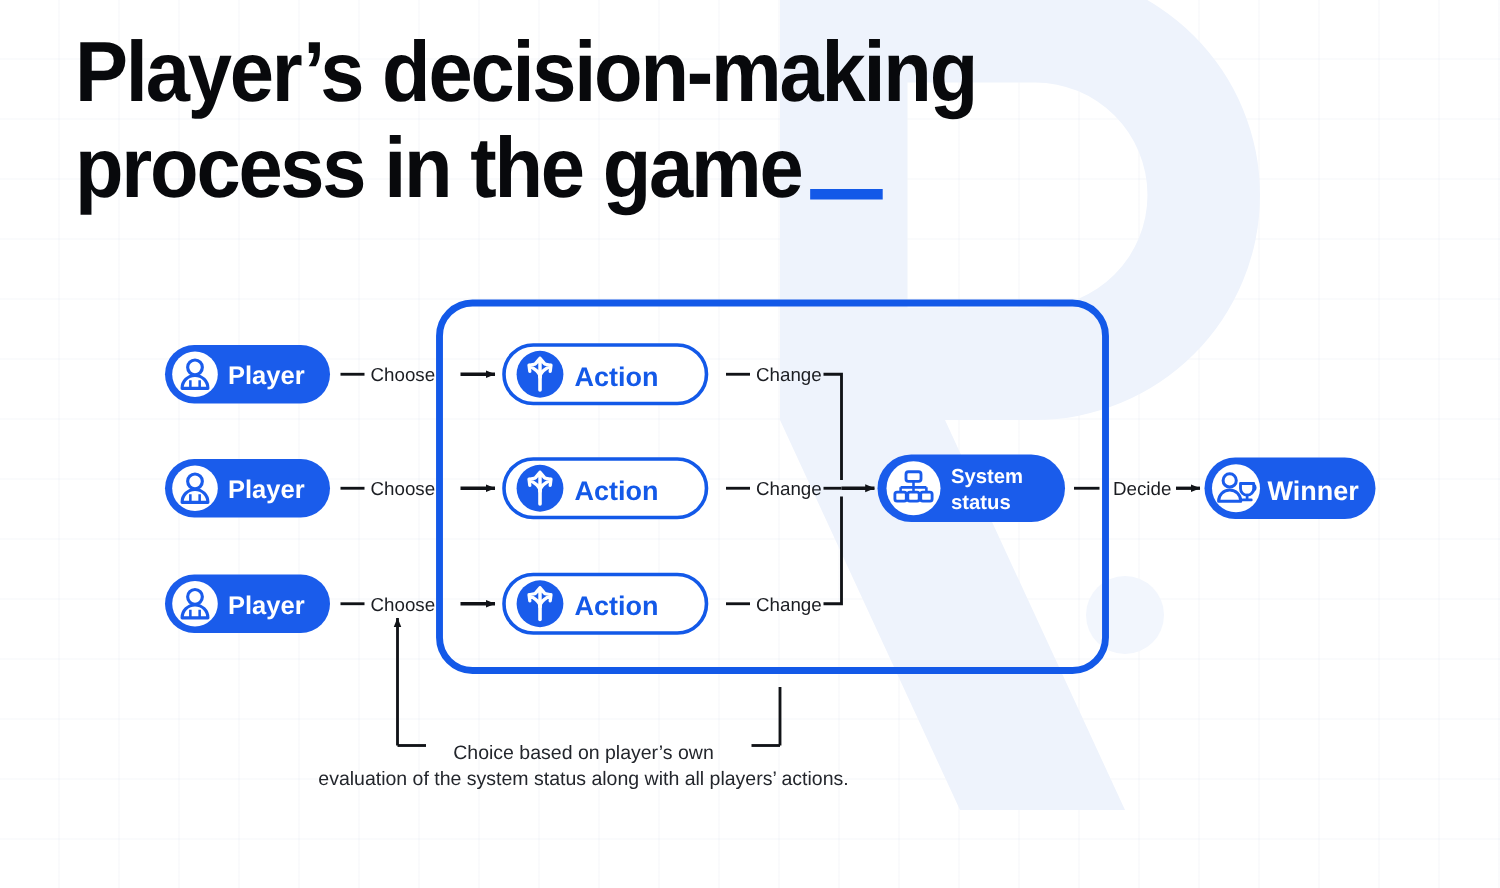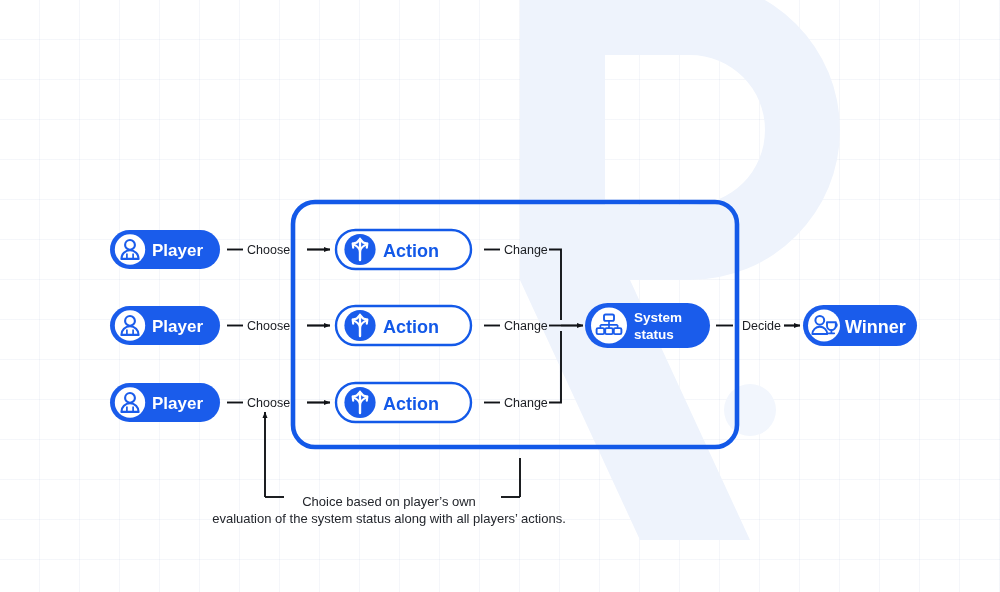--- a/index.html
+++ b/index.html
@@ -85,20 +85,27 @@
 
   <svg class="bg-watermark" viewBox="0 0 470 640" aria-hidden="true">
     <g fill="#eef3fc">
       <path d="M40 40 h150 a150 150 0 0 1 0 300 h-60 l120 260 h-110 L20 340 V40 z M105 115 v150 h85 a75 75 0 0 0 0 -150 z"></path>
     </g>
     <g fill="#f2f6fd">
       <circle cx="250" cy="470" r="26"></circle>
     </g>
   </svg>
 
+  <div class="title-wrap">
+    <div class="title-line">Player’s decision-making</div>
+    <div class="title-line title-line2">
+      <span>process in the game</span>
+      <span class="title-accent"></span>
+    </div>
+  </div>
 
   <svg class="diagram" viewBox="0 0 1000 592">
     <defs>
       <marker id="arrowBlack" markerWidth="7" markerHeight="7" refX="6.2" refY="3" orient="auto" markerUnits="userSpaceOnUse">
         <path d="M0,0.4 L6.4,3 L0,5.6 z" fill="#111317"></path>
       </marker>
       <marker id="arrowBlackUp" markerWidth="7" markerHeight="7" refX="6.2" refY="3" orient="auto" markerUnits="userSpaceOnUse">
         <path d="M0,0.4 L6.4,3 L0,5.6 z" fill="#111317"></path>
       </marker>
 

